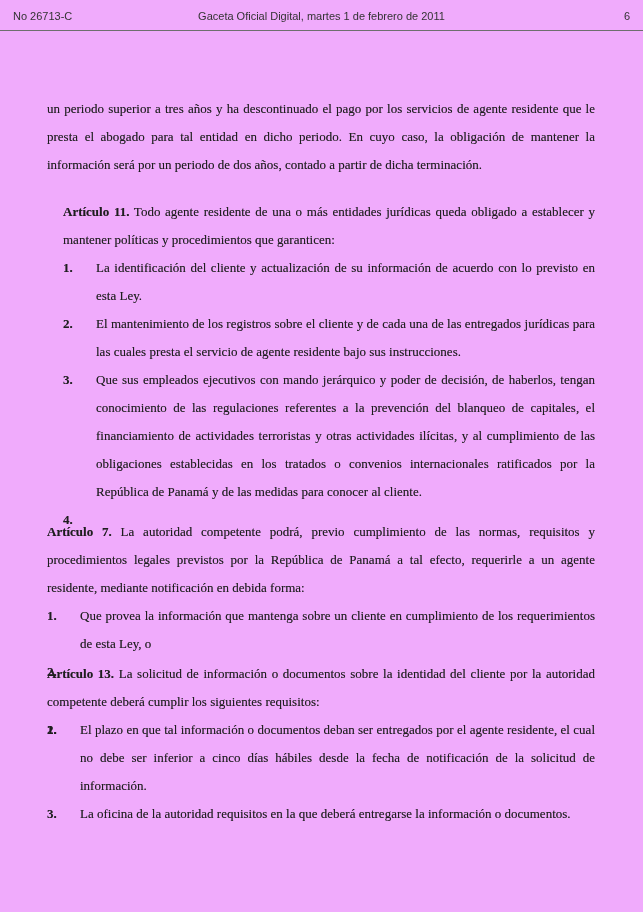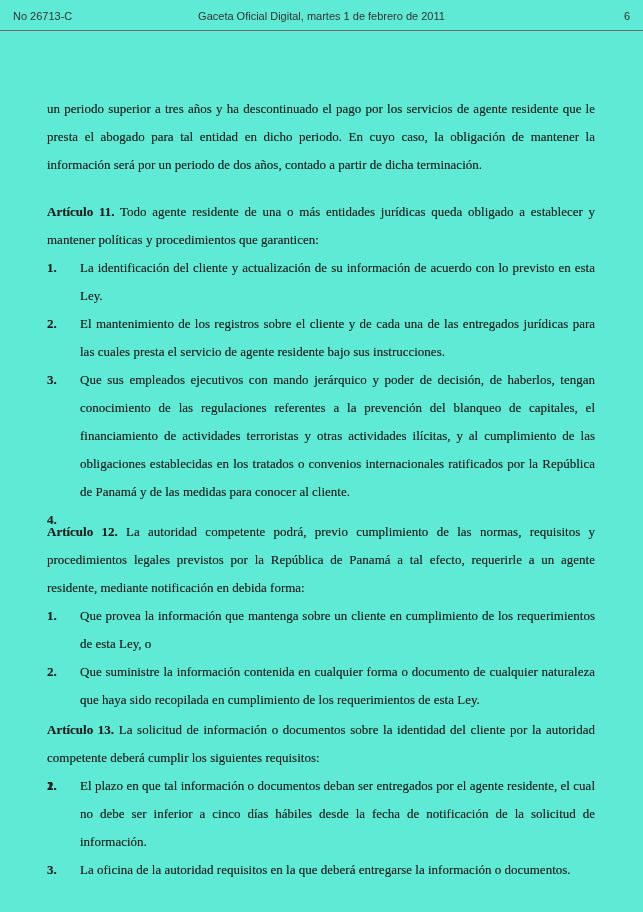--- a/index.html
+++ b/index.html
@@ -1,20 +1,20 @@
 <!DOCTYPE html>
 <html><head>
 <meta charset="utf-8">
 <style>
   * { box-sizing: border-box; }
   html, body { margin: 0; padding: 0; background: #ffffff; }
   .page {
     width: 643px;
     height: 912px;
-    background: #5eead4;
+    background: #f0abfc;
     position: relative;
     overflow: hidden;
     font-family: "Liberation Serif", "DejaVu Serif", serif;
     color: #1e1e1e;
   }
   .doc-header {
     display: flex;
     align-items: baseline;
     padding: 10px 13px 8px 13px;
     border-bottom: 1px solid #6e6e6e;
@@ -27,21 +27,21 @@
   .h-right { flex: 1; text-align: right; }
   .content {
     margin: 0 48px 0 47px;
     padding-top: 64px;
     font-size: 13px;
     line-height: 28px;
     text-align: justify;
     text-shadow: 0 0 0.5px rgba(30,30,30,0.45);
   }
   .para { margin: 0; }
-  .section-11 { margin-top: 19px; }
+  .section-11 { margin-top: 19px; margin-left: 16px; }
   .section-12 { margin-top: 12px; }
   .section-13 { margin-top: 2px; }
   .art-heading { font-weight: bold; }
   ol.items { list-style: none; margin: 0; padding: 0; }
   ol.items li { position: relative; padding-left: 33px; }
   .item-num {
     position: absolute;
     left: 0;
     top: 0;
     font-weight: bold;
@@ -81,31 +81,30 @@
           <span class="item-text">Que sus empleados ejecutivos con mando jerárquico y poder de decisión, de haberlos, tengan conocimiento de las regulaciones referentes a la prevención del blanqueo de capitales, el financiamiento de actividades terroristas y otras actividades ilícitas, y al cumplimiento de las obligaciones establecidas en los tratados o convenios internacionales ratificados por la República de Panamá y de las medidas para conocer al cliente.</span>
         </li>
         <li>
           <span class="item-num">4.</span>
         </li>
       </ol>
     </section>
 
     <section class="section-12">
       <p class="para">
-        <strong class="art-heading">Artículo 12.</strong>
+        <strong class="art-heading">Artículo 7.</strong>
         <span>La autoridad competente podrá, previo cumplimiento de las normas, requisitos y procedimientos legales previstos por la República de Panamá a tal efecto, requerirle a un agente residente, mediante notificación en debida forma:</span>
       </p>
       <ol class="items">
         <li>
           <span class="item-num">1.</span>
           <span class="item-text">Que provea la información que mantenga sobre un cliente en cumplimiento de los requerimientos de esta Ley, o</span>
         </li>
         <li>
           <span class="item-num">2.</span>
-          <span class="item-text">Que suministre la información contenida en cualquier forma o documento de cualquier naturaleza que haya sido recopilada en cumplimiento de los requerimientos de esta Ley.</span>
         </li>
       </ol>
     </section>
 
     <section class="section-13">
       <p class="para">
         <strong class="art-heading">Artículo 13.</strong>
         <span>La solicitud de información o documentos sobre la identidad del cliente por la autoridad competente deberá cumplir los siguientes requisitos:</span>
       </p>
       <ol class="items">

